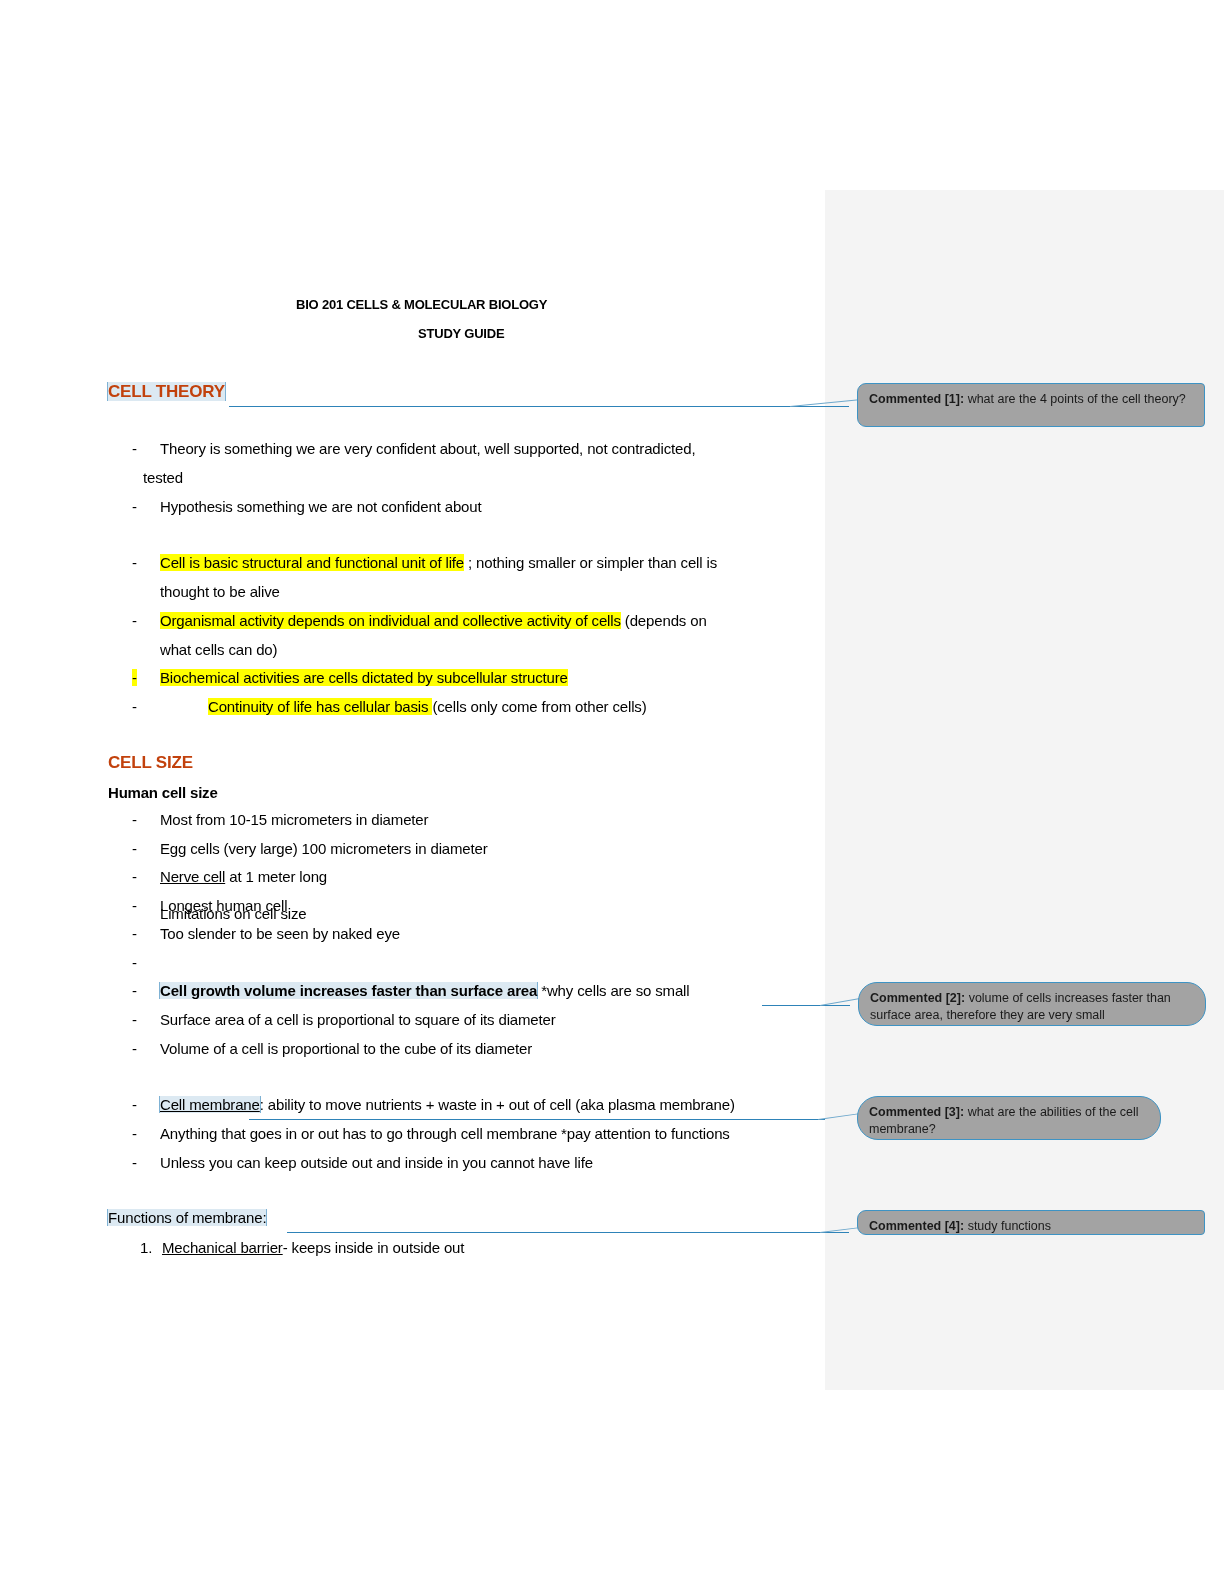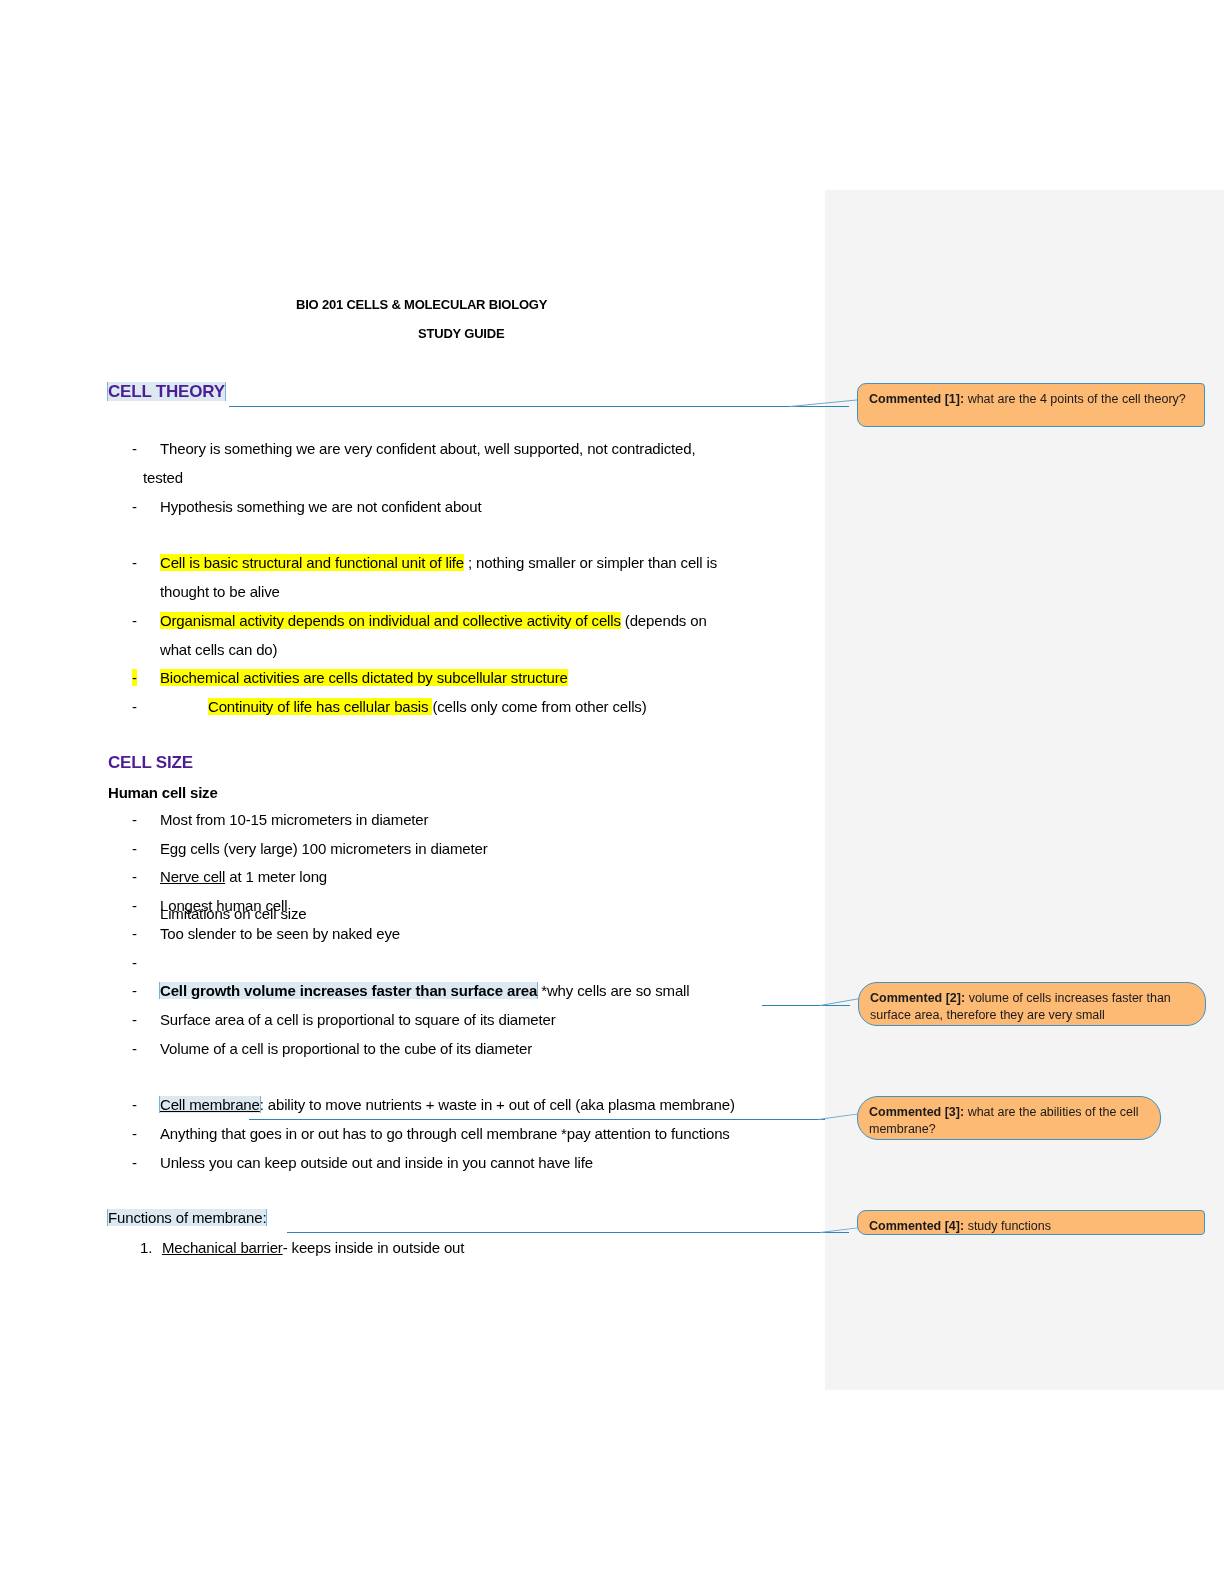--- a/index.html
+++ b/index.html
@@ -44,21 +44,21 @@
     letter-spacing: -0.2px;
     white-space: nowrap;
   }
   #title-line1 { left: 296px; top: 297px; }
   #title-line2 { left: 418px; top: 326px; }
 
   .section-head {
     position: absolute;
     font-weight: bold;
     font-size: 17px;
-    color: #4c1d95;
+    color: #c2410c;
     white-space: nowrap;
     letter-spacing: -0.2px;
   }
   .sub-head {
     position: absolute;
     font-weight: bold;
     font-size: 15px;
     color: #000;
     white-space: nowrap;
     letter-spacing: -0.2px;
@@ -103,21 +103,21 @@
   .leader-diag {
     position: absolute;
     height: 1px;
     background: #6ea8cc;
     transform-origin: 0 0;
   }
 
   
   .comment-box {
     position: absolute;
-    background: #fdba74;
+    background: #a3a3a3;
     border: 1px solid #3d93c4;
     border-radius: 9px 4px 4px 9px;
     box-sizing: border-box;
     padding: 7px 10px 8px 11px;
     font-size: 12.5px;
     line-height: 1.32;
     color: #1a1a1a;
   }
   .comment-box .lbl { font-weight: bold; }
 </style>

